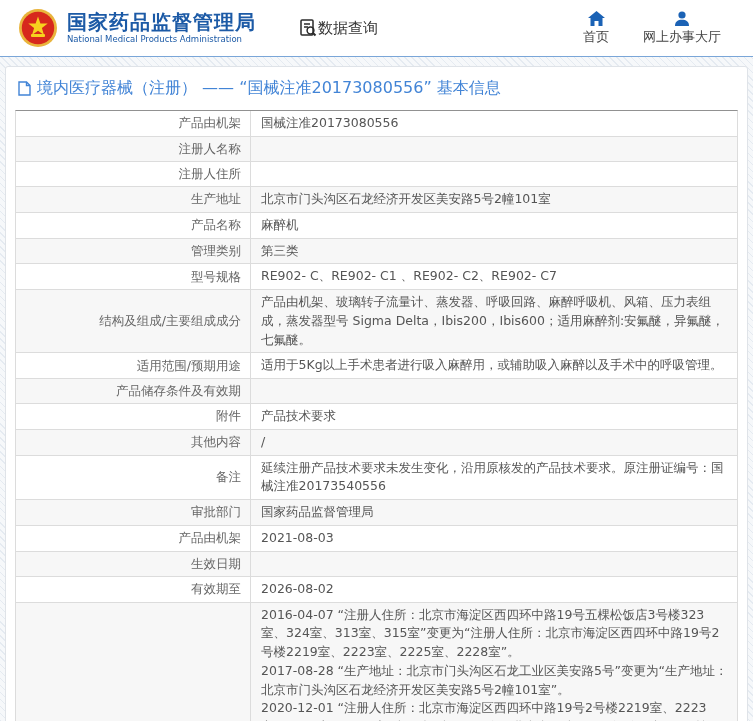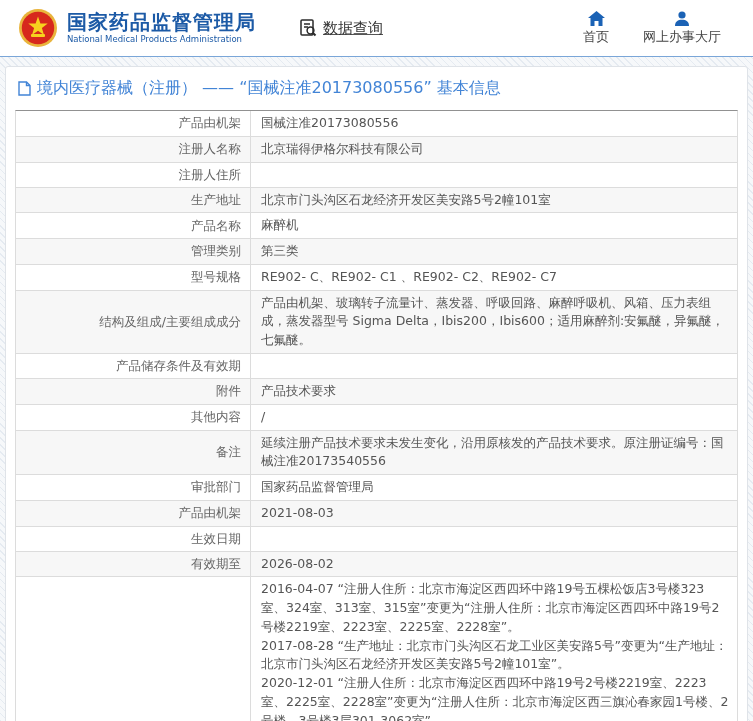--- a/index.html
+++ b/index.html
@@ -14,21 +14,21 @@
   }
 
   
   .header {
     height:57px; background:#fff; border-bottom:1px solid #7aa6d8;
     display:flex; align-items:center; padding:0 18px;
   }
   .brand { display:flex; align-items:center; gap:9px; }
   .brand-text .cn { font-size:20px; font-weight:bold; color:#1c5aa6; letter-spacing:1px; line-height:1.15; }
   .brand-text .en { font-size:8.5px; color:#1c5aa6; line-height:1.2; }
-  .data-query { display:flex; align-items:center; gap:5px; margin-left:42px; cursor:pointer;text-decoration:underline; }
+  .data-query { display:flex; align-items:center; margin-left:42px; cursor:pointer; }
   .data-query span { font-size:15px; color:#333; }
   .header-spacer { flex:1; }
   .top-nav { display:flex; gap:34px; margin-right:14px; }
   .nav-item { display:flex; flex-direction:column; align-items:center; gap:2px; cursor:pointer; }
   .nav-item .lbl { font-size:13px; color:#444; }
 
   
   .panel {
     margin:9px 5px 0 5px; background:#fff; border:1px solid #dfe3e8;
     border-radius:3px; min-height:650px;
@@ -135,24 +135,20 @@
       <span class="value">国械注准20173080556</span>
 
     </div>
   </div>
 
   <div class="row">
     <div class="cell-label">
 
       <span class="label-text">注册人名称</span>
     </div>
-    <div class="cell-value">
-      <span class="value">北京瑞得伊格尔科技有限公司</span>
-
-    </div>
   </div>
 
   <div class="row">
     <div class="cell-label">
 
       <span class="label-text">注册人住所</span>
     </div>
   </div>
 
   <div class="row">
@@ -203,20 +199,30 @@
     <div class="cell-label">
 
       <span class="label-text">结构及组成/主要组成成分</span>
     </div>
     <div class="cell-value">
       <span class="value">产品由机架、玻璃转子流量计、蒸发器、呼吸回路、麻醉呼吸机、风箱、压力表组成，蒸发器型号 Sigma Delta，Ibis200，Ibis600；适用麻醉剂:安氟醚，异氟醚，七氟醚。</span>
 
     </div>
   </div>
 
+  <div class="row">
+    <div class="cell-label">
+
+      <span class="label-text">适用范围/预期用途</span>
+    </div>
+    <div class="cell-value">
+      <span class="value">适用于5Kg以上手术患者进行吸入麻醉用，或辅助吸入麻醉以及手术中的呼吸管理。</span>
+
+    </div>
+  </div>
 
   <div class="row">
     <div class="cell-label">
 
       <span class="label-text">产品储存条件及有效期</span>
     </div>
     <div class="cell-value">
       <span class="value"></span>
 
     </div>

